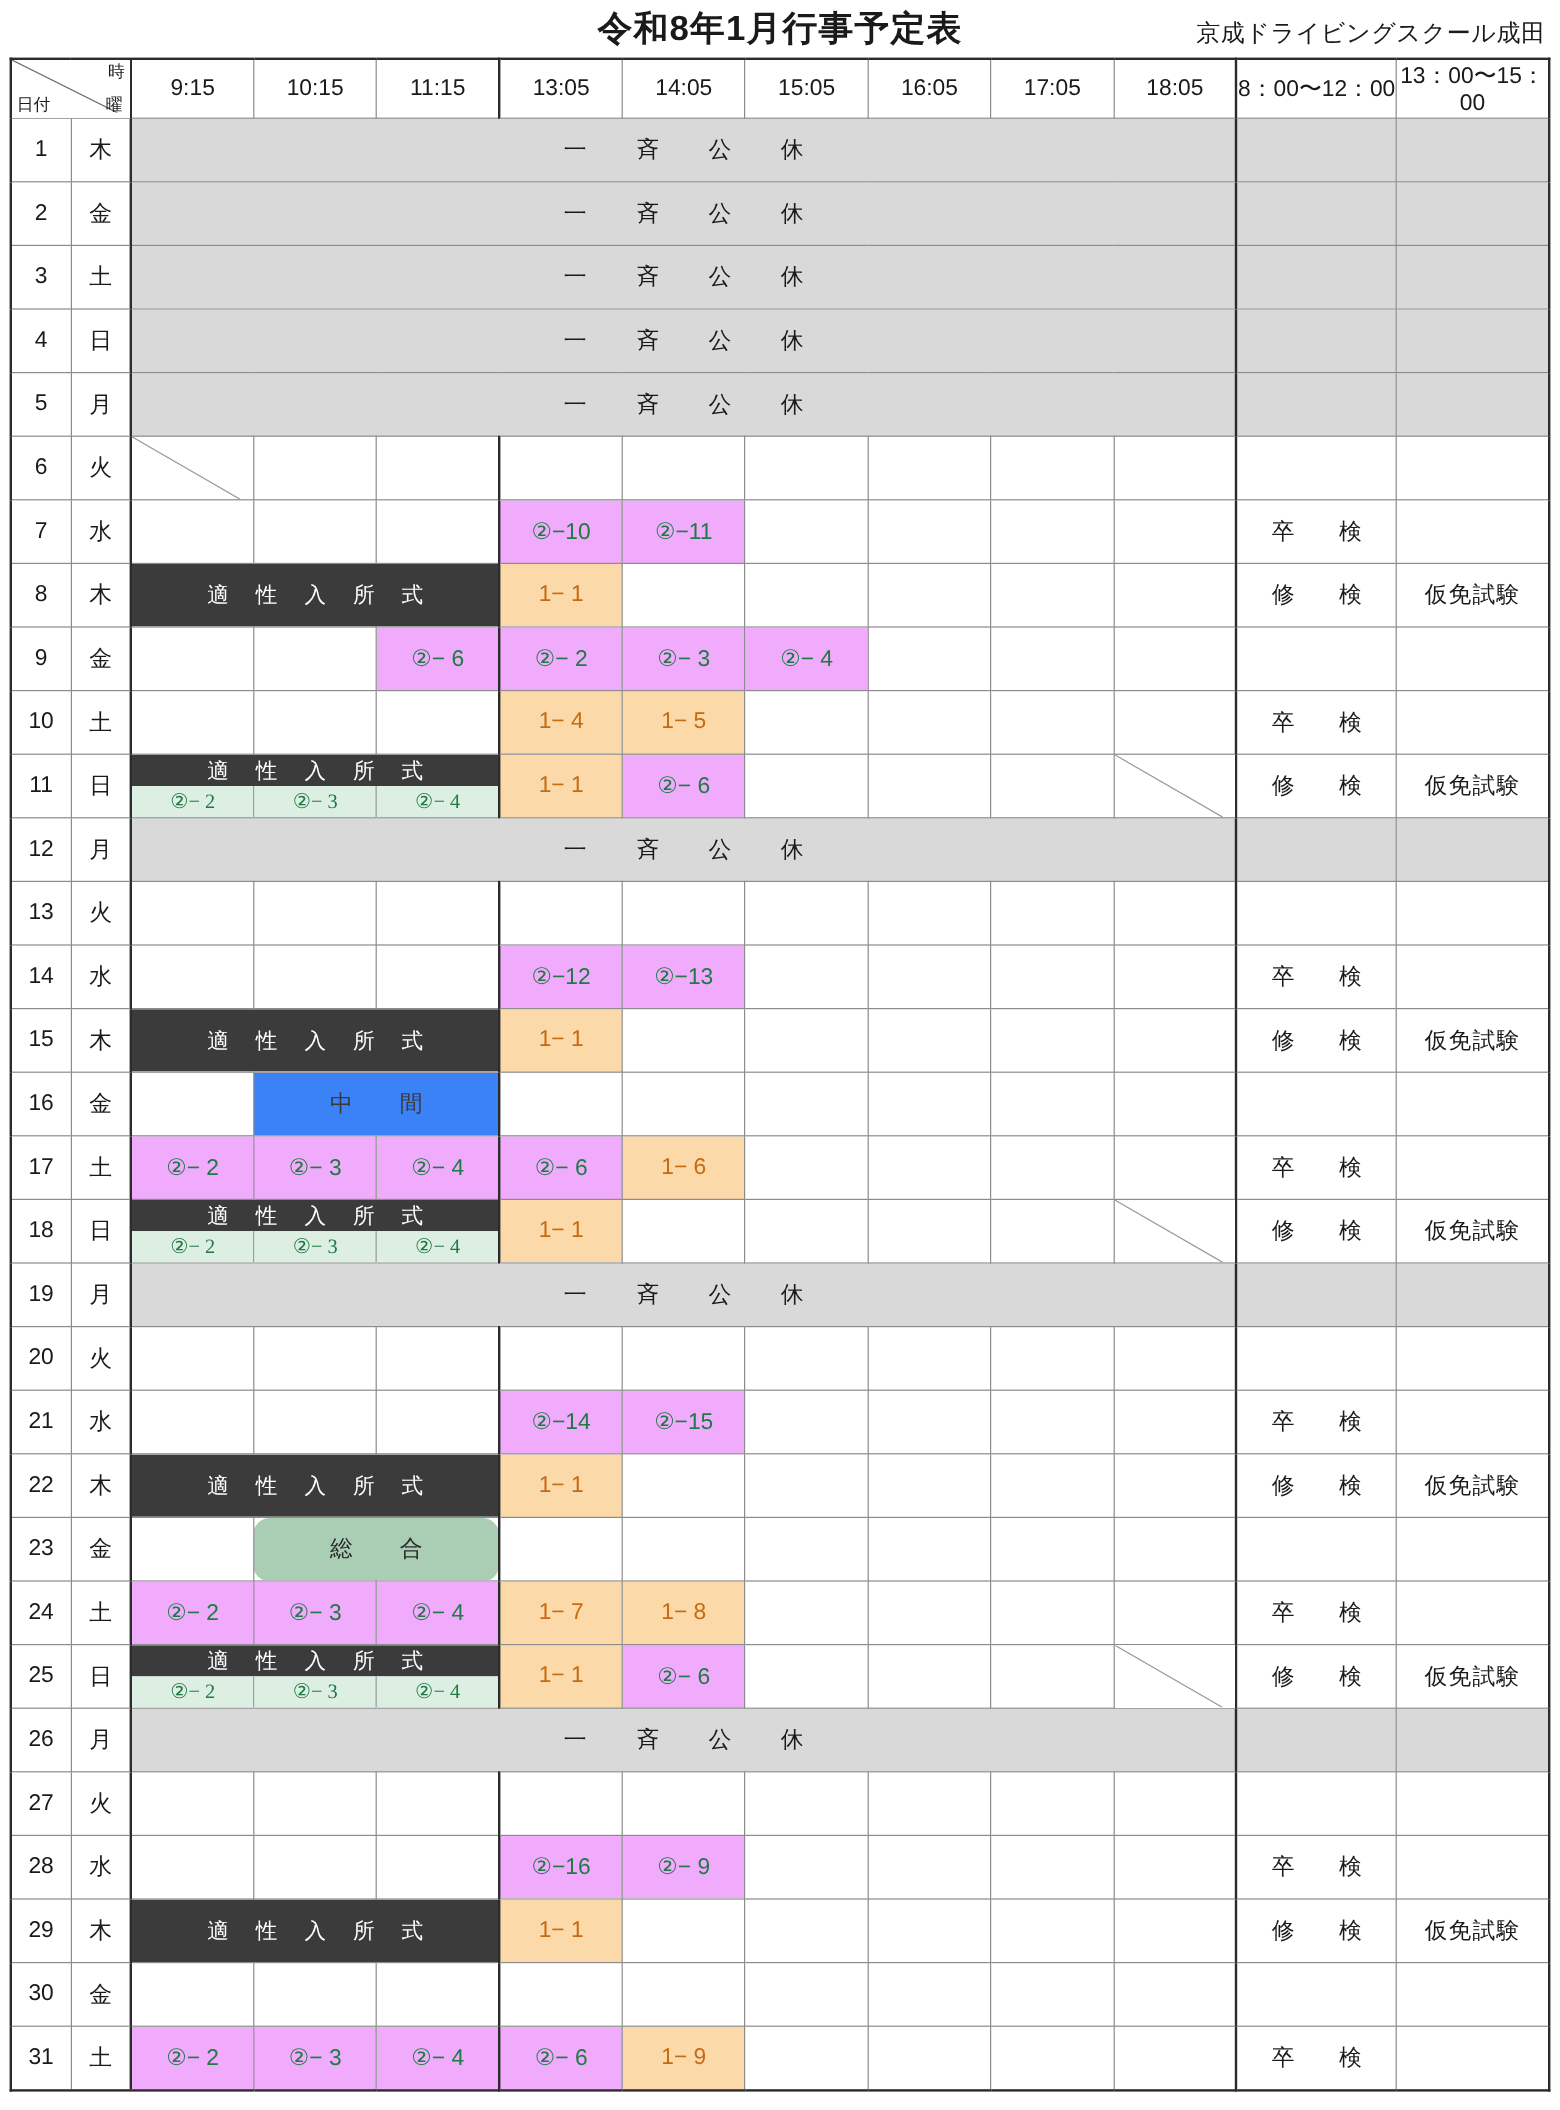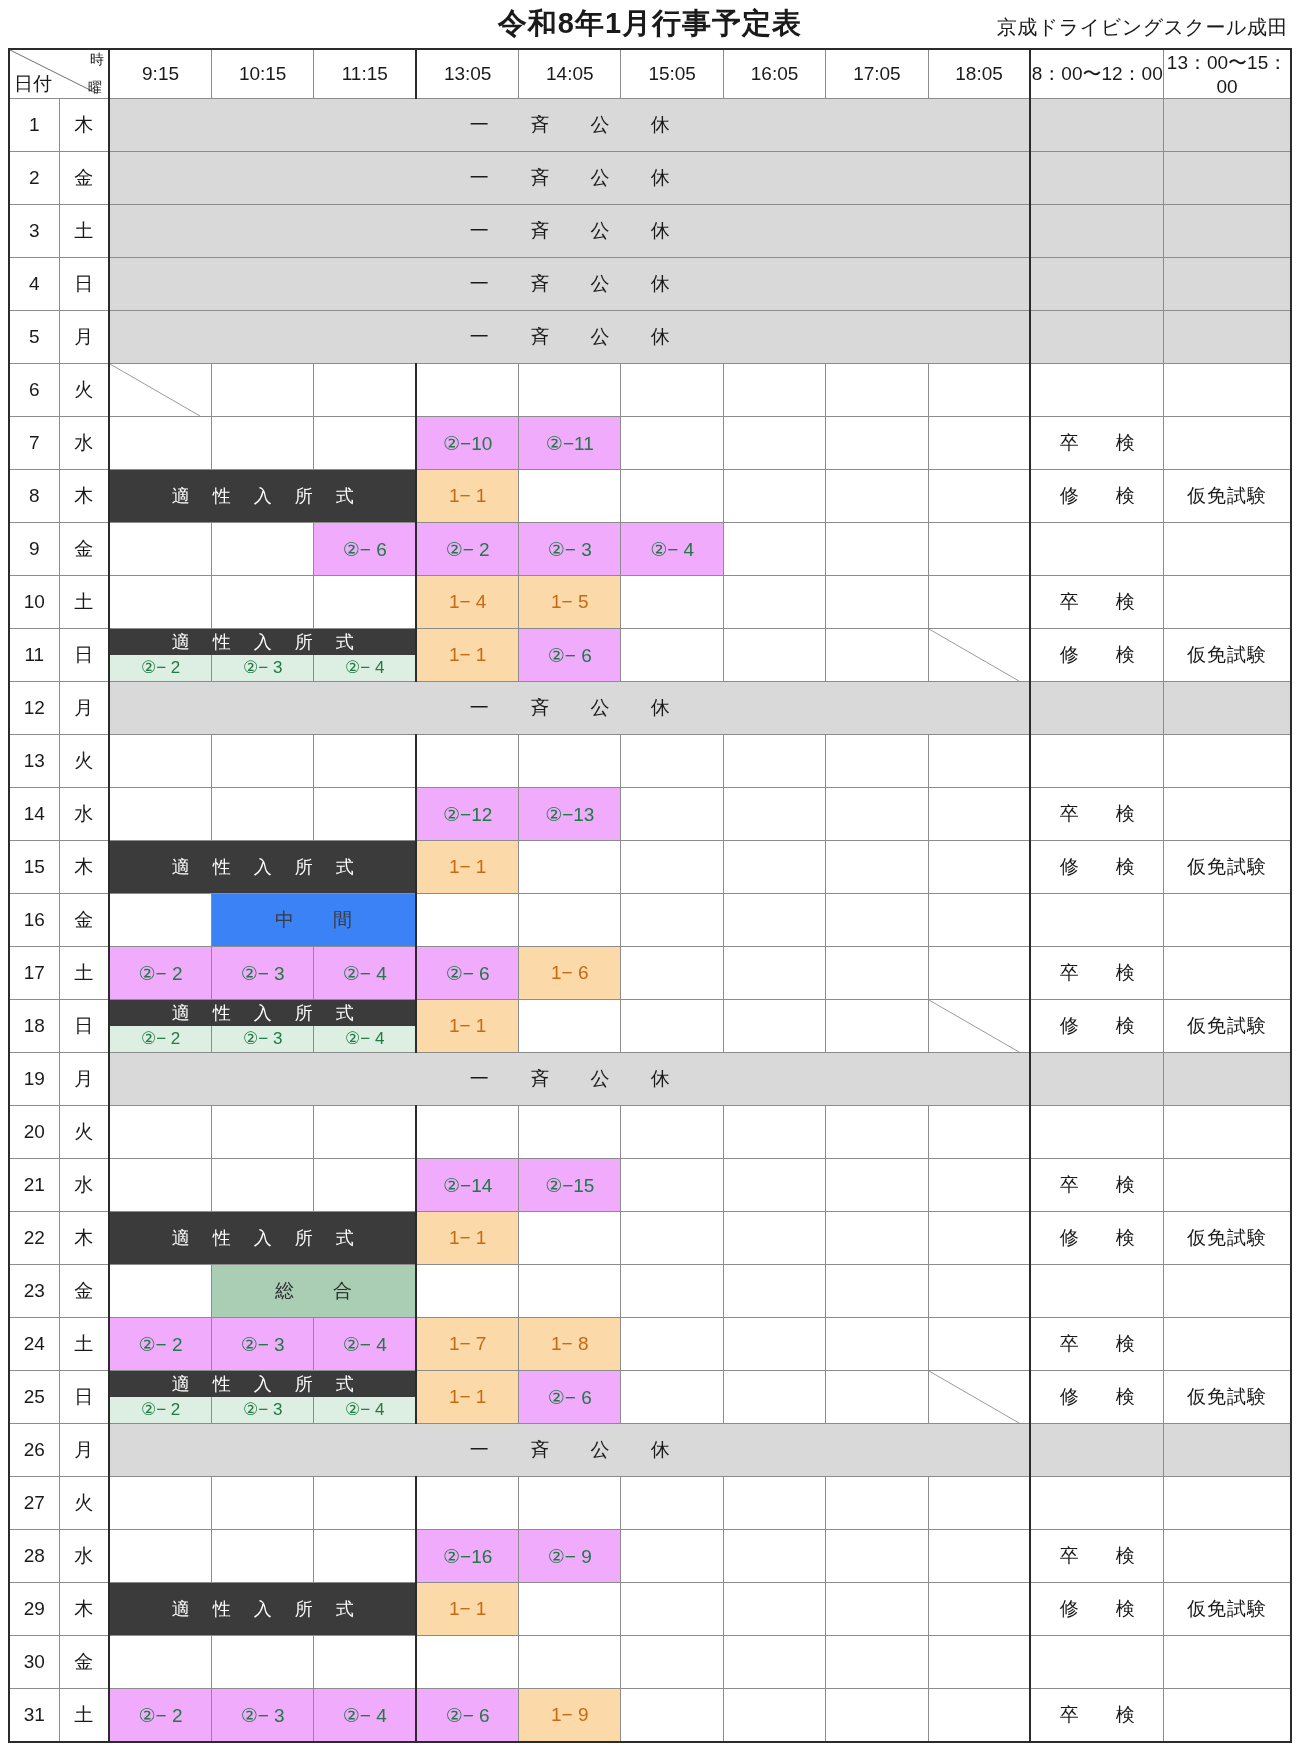--- a/index.html
+++ b/index.html
@@ -76,21 +76,21 @@
     position: relative;
     height: 44px !important;
   }
   .corner .slash {
     position: absolute;
     left: 0; top: 0; right: 0; bottom: 0;
   }
   .corner .lbl-date {
     position: absolute;
     left: 4px; bottom: 1px;
-    font-size: 19px;
+    font-size: 14px;
   }
   .corner .lbl-time {
     position: absolute;
     right: 4px; top: 1px;
     font-size: 14px;
   }
   .corner .lbl-dow {
     position: absolute;
     right: 6px; bottom: 1px;
     font-size: 14px;
@@ -129,29 +129,31 @@
     font-size: 20px;
     letter-spacing: 10px;
     text-indent: 10px;
   }
   .slot-green-band {
     background: #a9ceb4;
     color: #2a2a2a;
     font-size: 20px;
     letter-spacing: 10px;
     text-indent: 10px;
+    border-radius: 14px;
   }
   .exam-text { font-size: 20px; letter-spacing: 9px; text-indent: 9px; }
   .exam-text-s { font-size: 19px; letter-spacing: 1px; }
 
   
   .split {
     position: relative;
     padding: 0 !important;
     height: 52px !important;
+    font-family: Liberation Serif, serif;
   }
   .ceremony {
     background: #3b3b3b;
     color: #ffffff;
     font-size: 18px;
     letter-spacing: 9px;
     text-indent: 9px;
     height: 26px;
     line-height: 26px;
     text-align: center;

